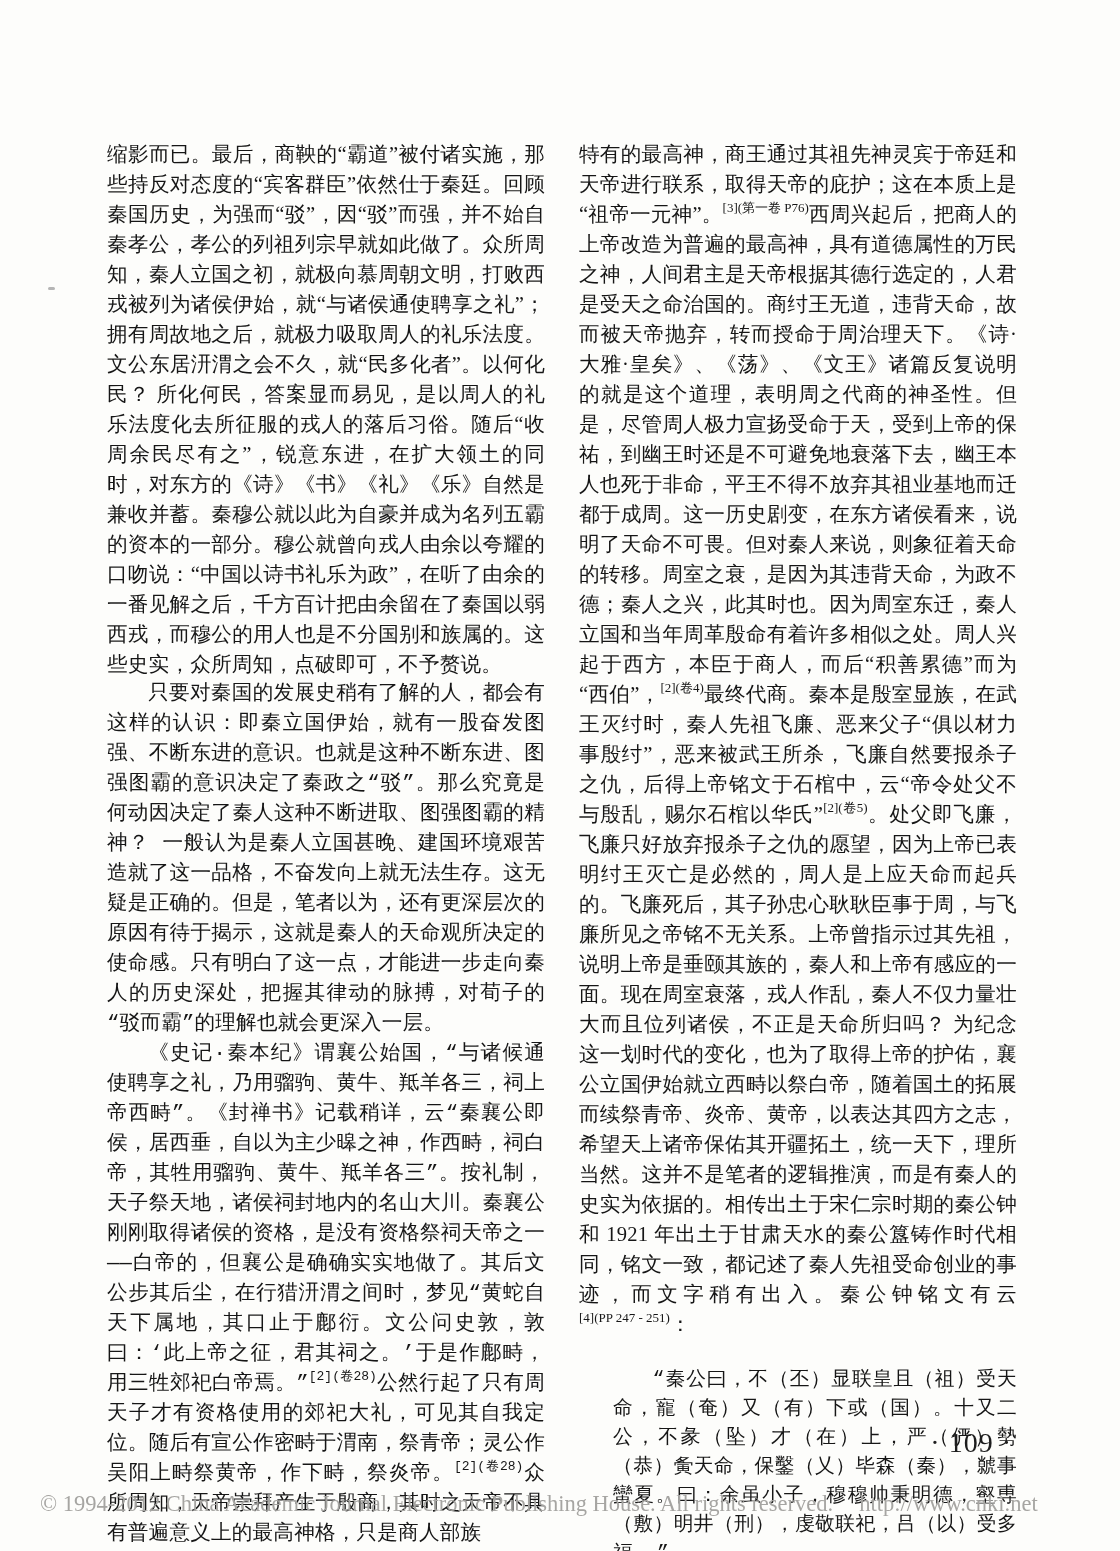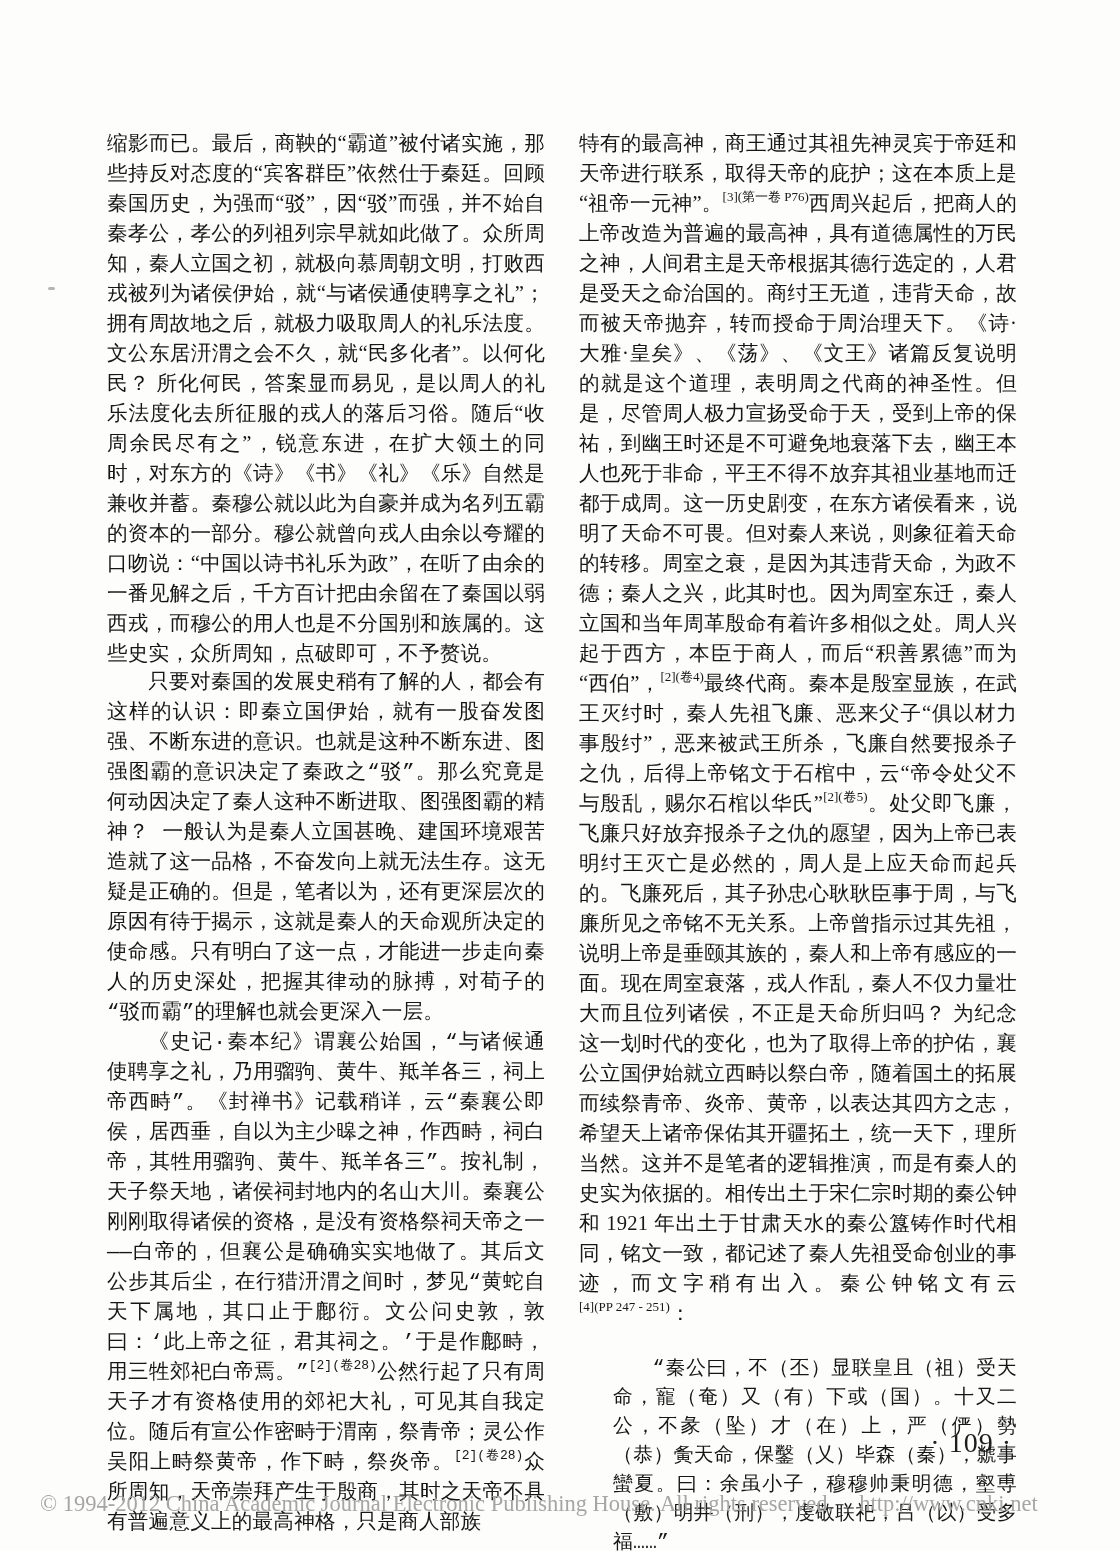--- a/index.html
+++ b/index.html
@@ -4,21 +4,21 @@
 <style>
   html,body{margin:0;padding:0;}
   body{
     width:1120px;height:1551px;position:relative;overflow:hidden;
     background:#fdfdfb;
     font-family:"Liberation Serif","DejaVu Serif",serif;
     color:#161616;
   }
   .page{position:absolute;inset:0;}
   .col{
-    position:absolute;top:128px;width:438px;
+    position:absolute;top:139px;width:438px;
     font-size:20.6px;line-height:30px;
     text-align:justify;
     letter-spacing:0.2px;
   }
   #left-col{left:107px;}
   #right-col{left:579px;}
   .para{margin:0;padding:0;}
   .para.indent{text-indent:2em;font-family:Liberation Mono, monospace;}
   .para.quote{
     margin-top:27px;margin-left:34px;

